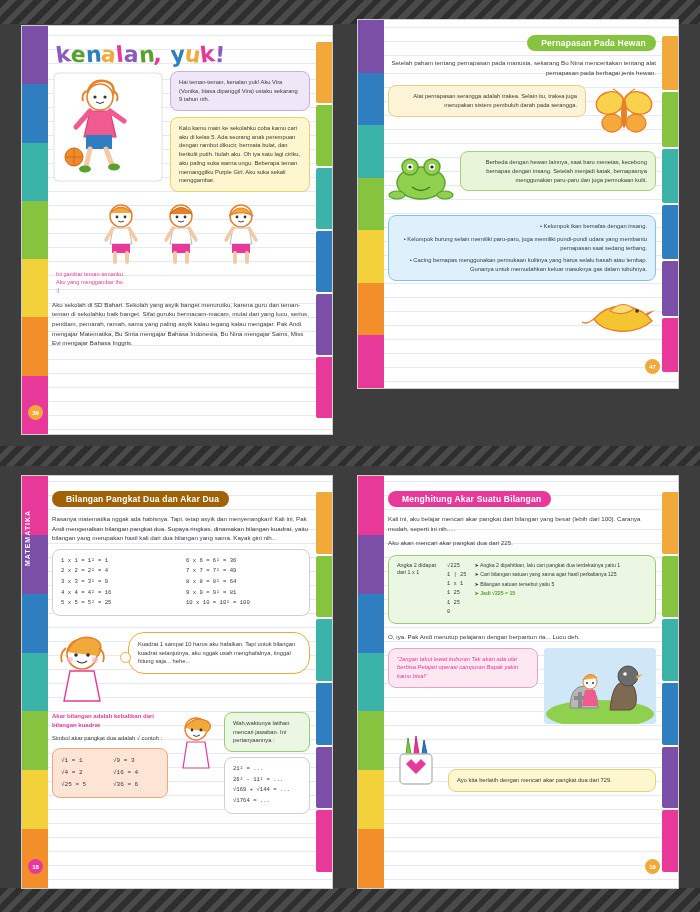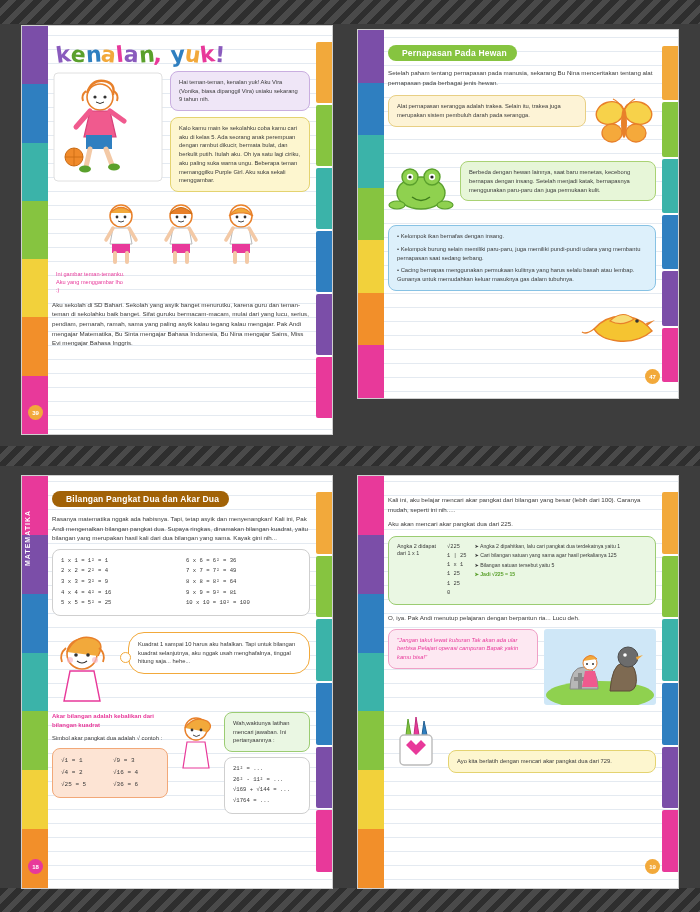--- a/index.html
+++ b/index.html
@@ -25,21 +25,21 @@
   .hatch.mid { top: 446px; height: 20px; }
 
   .page {
     position: absolute;
     background: #ffffff;
     overflow: hidden;
     box-shadow: 0 0 0 1px #cfcfcf;
   }
   
   #p1 { left: 22px;  top: 26px;  width: 310px; height: 408px; }
-  #p2 { left: 358px; top: 30px;  width: 320px; height: 368px; }
+  #p2 { left: 358px; top: 20px;  width: 320px; height: 368px; text-align: right; }
   #p3 { left: 22px;  top: 476px; width: 310px; height: 412px; }
   #p4 { left: 358px; top: 476px; width: 320px; height: 412px; }
 
   
   .ruled {
     position: absolute; inset: 0;
     background-image: repeating-linear-gradient(to bottom, transparent 0 13px, #dfe6ee 13px 14px);
     background-position: 0 40px;
     opacity: .85;
   }
@@ -481,20 +481,23 @@
     <div class="tabs">
       <i style="background:#f2a93b"></i>
         <i style="background:#86c440"></i>
         <i style="background:#3bb3a9"></i>
       <i style="background:#2f7fc0"></i>
         <i style="background:#7b4ea8"></i>
         <i style="background:#e8399a"></i>
     </div>
 
     <div class="content">
+      <div class="chapter-title title-magenta">
+        <span>Menghitung Akar Suatu Bilangan</span>
+      </div>
       <div class="para" style="margin-top:7px;">
         <span>Kali ini, aku belajar mencari akar pangkat dari bilangan yang besar (lebih dari 100). Caranya mudah, seperti ini nih.....</span>
       </div>
       <div class="para" style="margin-top:2px;">
         <span>Aku akan mencari akar pangkat dua dari 225.</span>
       </div>
 
       <div class="box box-mint" style="margin-top:7px;display:flex;gap:8px;">
         <div style="width:42px;font-size:5.4px;line-height:1.4;color:#3a3a3a;">
           <span>Angka 2 didapat dari 1 x 1</span>

